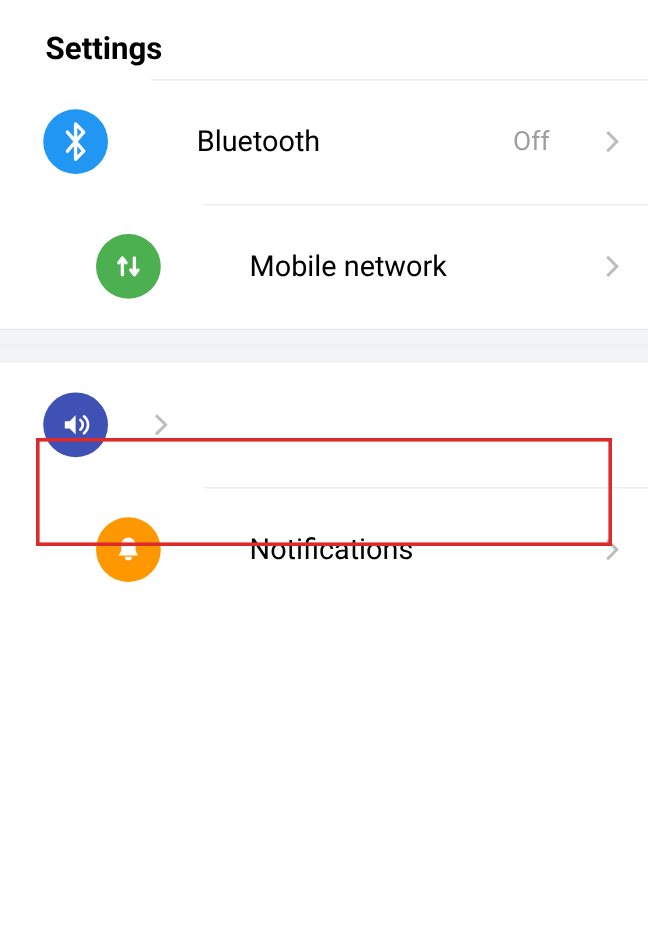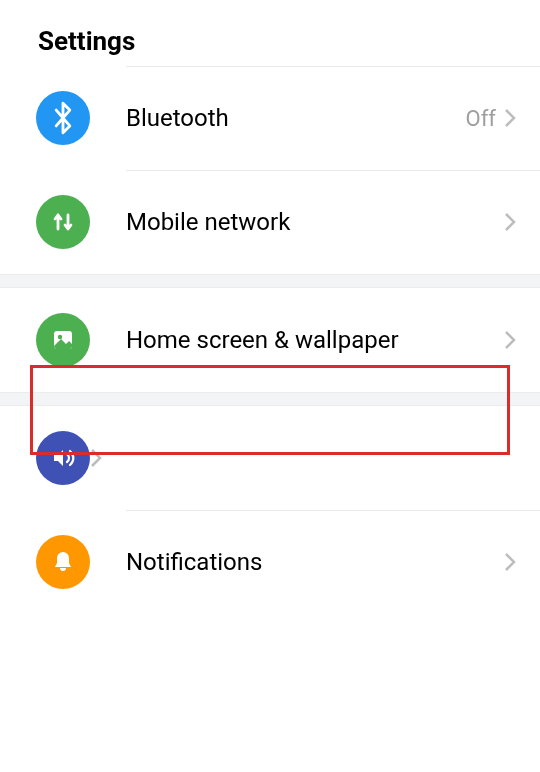--- a/index.html
+++ b/index.html
@@ -25,23 +25,25 @@
     background: #f3f4f5;
     border-top: 1px solid #ececec;
     border-bottom: 1px solid #ececec;
   }
   .row {
     display: flex;
     align-items: center;
     height: 104px;
     padding: 0 24px 0 36px;
     position: relative;
+    gap: 38px;
   }
   .row + .row {
     padding-left: 0;
+    margin-left: 44px;
   }
   .row + .row .icon-circle {
     margin-left: 36px;
   }
   
   .divider {
     position: absolute;
     left: 126px;
     right: 0;
     top: 0;
@@ -143,35 +145,20 @@
         </span>
     </div>
 
 
   </div>
 
   <div class="gap"></div>
 
   <div class="group">
 
-    <div class="row">
-      <span class="icon-circle bg-green">
-        <svg width="30" height="30" viewBox="0 0 30 30">
-            <rect x="6" y="6" width="18" height="18" rx="3" fill="#fff"></rect>
-            <circle cx="12" cy="12" r="2.2" fill="#4caf50"></circle>
-            <path d="M6 21 L13 14 L18 19 L21 16 L24 19 L24 21 A3 3 0 0 1 21 24 L9 24 A3 3 0 0 1 6 21 Z" fill="#4caf50"></path>
-          </svg>
-      </span>
-      <span class="label">Home screen &amp; wallpaper</span>
-      <span class="chevron">
-          <svg viewBox="0 0 12 20">
-            <path d="M2 2 L10 10 L2 18"></path>
-          </svg>
-        </span>
-    </div>
 
 
   </div>
 
   <div class="gap"></div>
 
   <div class="group">
 
     <div class="row">
       <span class="icon-circle bg-indigo">

